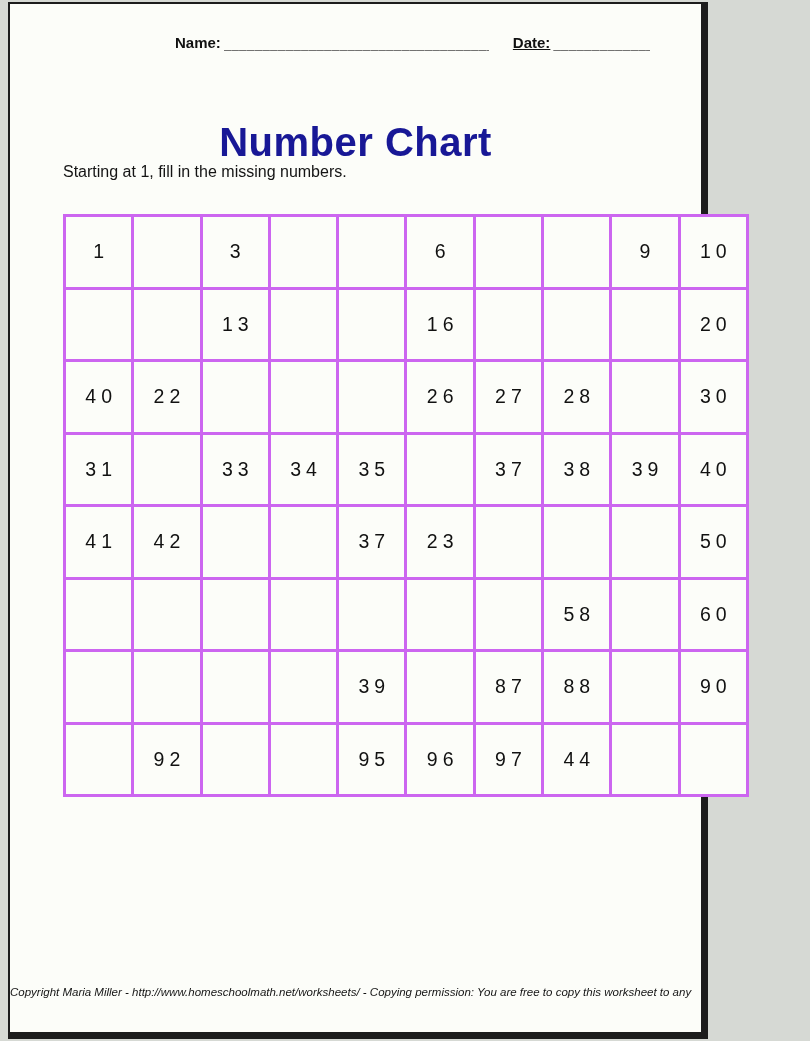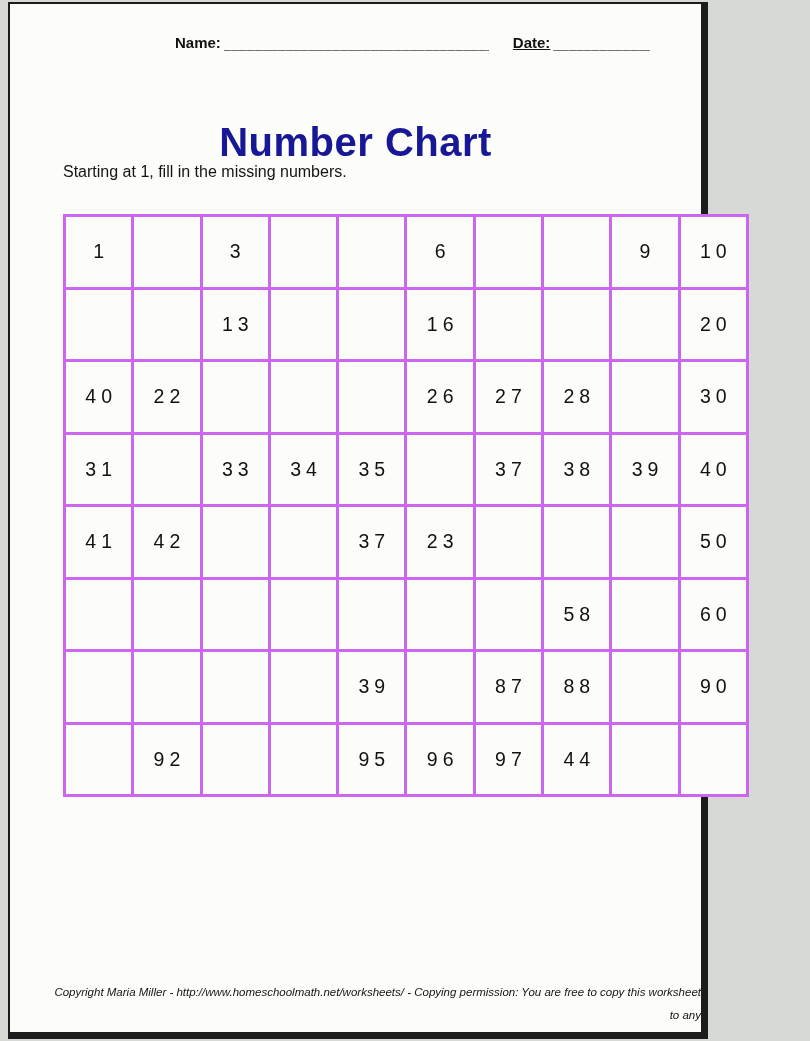--- a/index.html
+++ b/index.html
@@ -84,26 +84,25 @@
     letter-spacing: 5px;
     padding: 0 0 0 5px;
     height: 55px;
     color: #111;
     background: var(--page-background, #fcfdf9);
   }
   .footer {
     position: absolute;
     left: 0; right: 0;
     top: 977px;
-    text-align: right;
+    text-align: left;
     font-style: italic;
     font-size: 11.5px;
     line-height: 23px;
     color: #141414;
-    padding-left: 40px;
   }
 </style>
 </head>
 <body>
 
 <div class="canvas">
   <div class="page">
 
     <div class="header">
       <span class="field-label">Name:</span>

